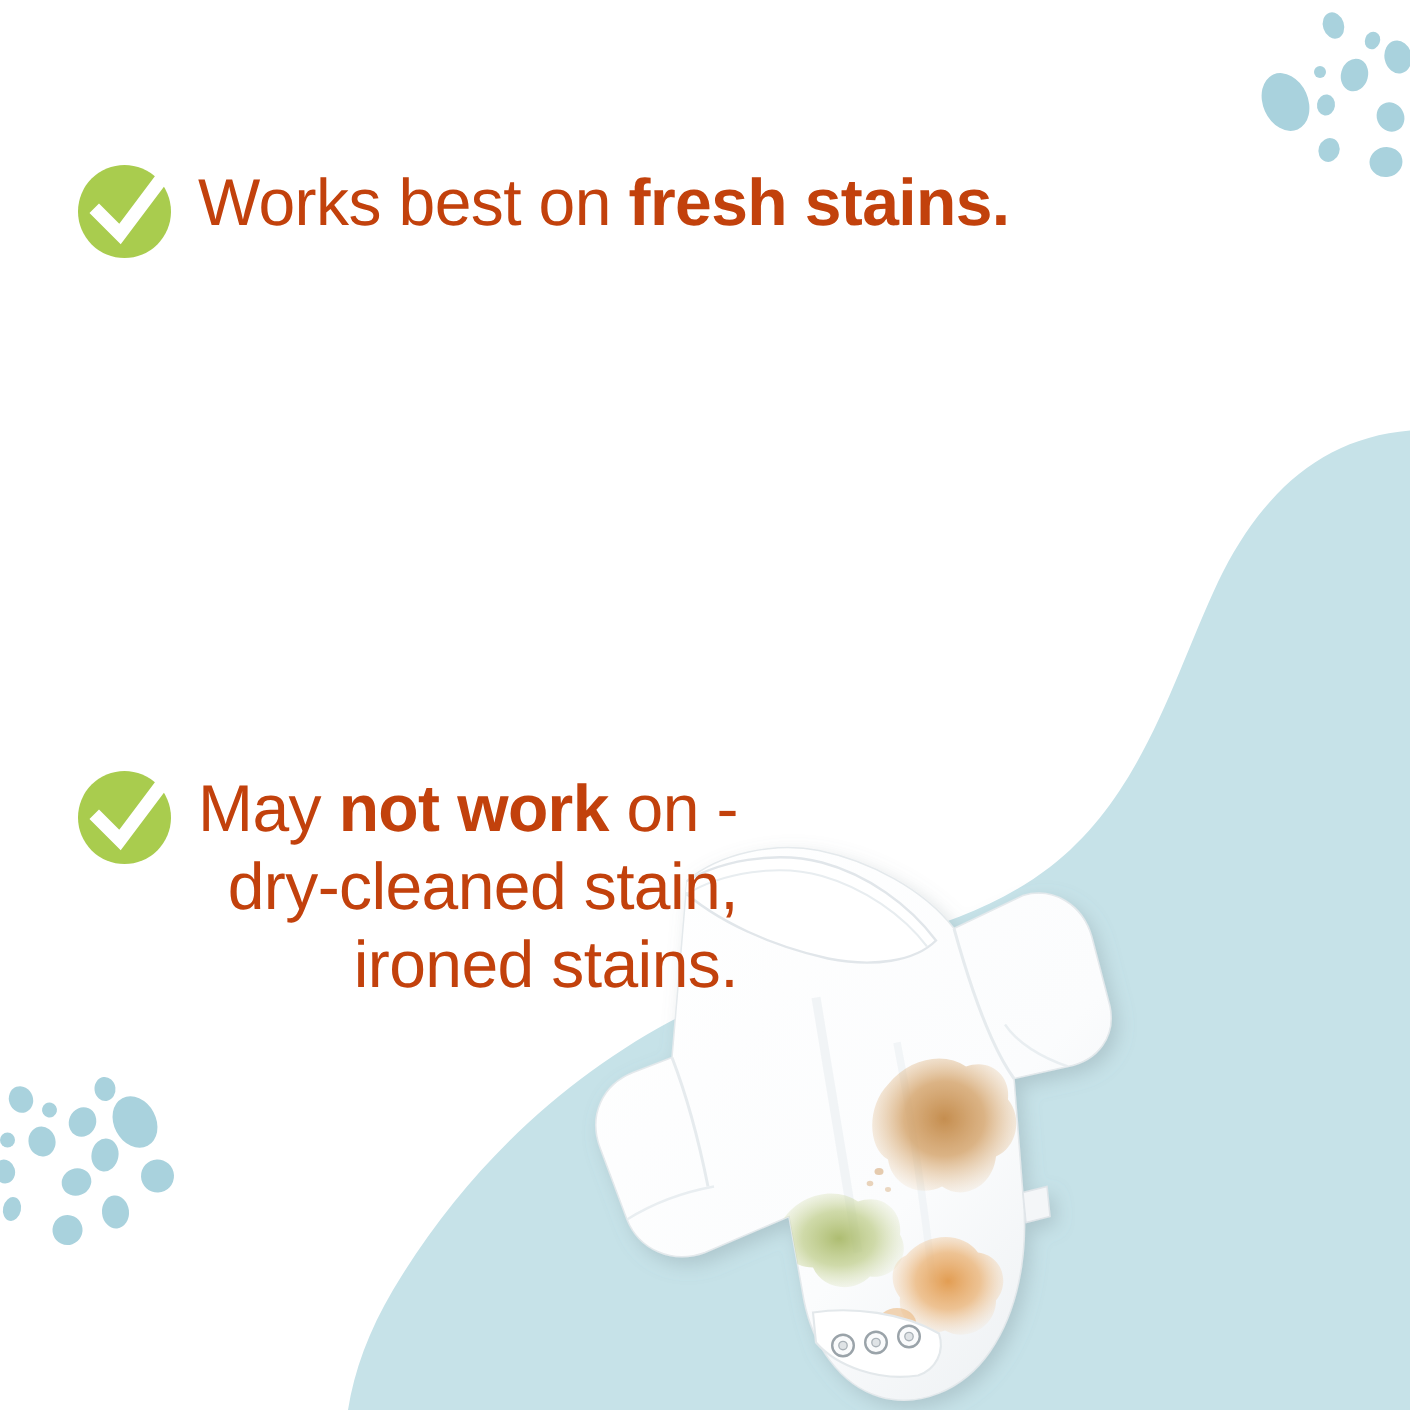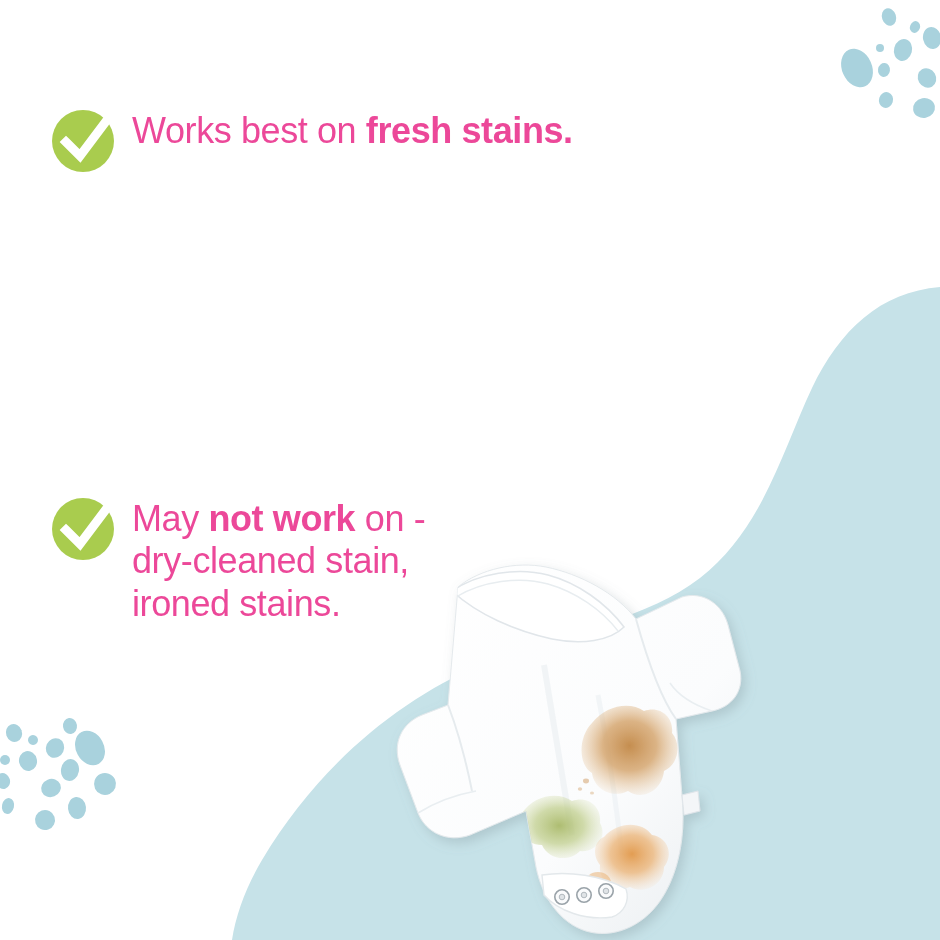--- a/index.html
+++ b/index.html
@@ -30,36 +30,36 @@
     padding:0;margin:0;list-style:none;
   }
   .bullet-item{
     position:absolute;
     display:flex;
     align-items:flex-start;
     left:50px;
   }
   .bullet-item[data-idx="0"]{top:104px;}
   .bullet-item[data-idx="1"]{top:228px;}
-  .bullet-item[data-idx="2"]{top:492px;}
+  .bullet-item[data-idx="2"]{top:508px;text-align:right;}
 
   .check-badge{
     position:relative;
     flex:0 0 auto;
     width:70px;height:70px;
     margin-right:12px;
   }
   .check-badge svg{display:block;width:70px;height:70px;overflow:visible;}
 
   .bullet-text{
     flex:1 1 auto;
     max-width:600px;
-    font-size:36px;
+    font-size:44px;
     line-height:1.18;
-    color:#ec4899;
+    color:#c2410c;
     letter-spacing:-0.4px;
     font-weight:400;
     padding-top:6px;
     white-space:pre-line;
   }
   .bullet-text b{font-weight:700;}
 
   
   .bullet-item[data-idx="0"] .bullet-text{max-width:620px;}
   .bullet-item[data-idx="1"] .bullet-text{max-width:600px;}

